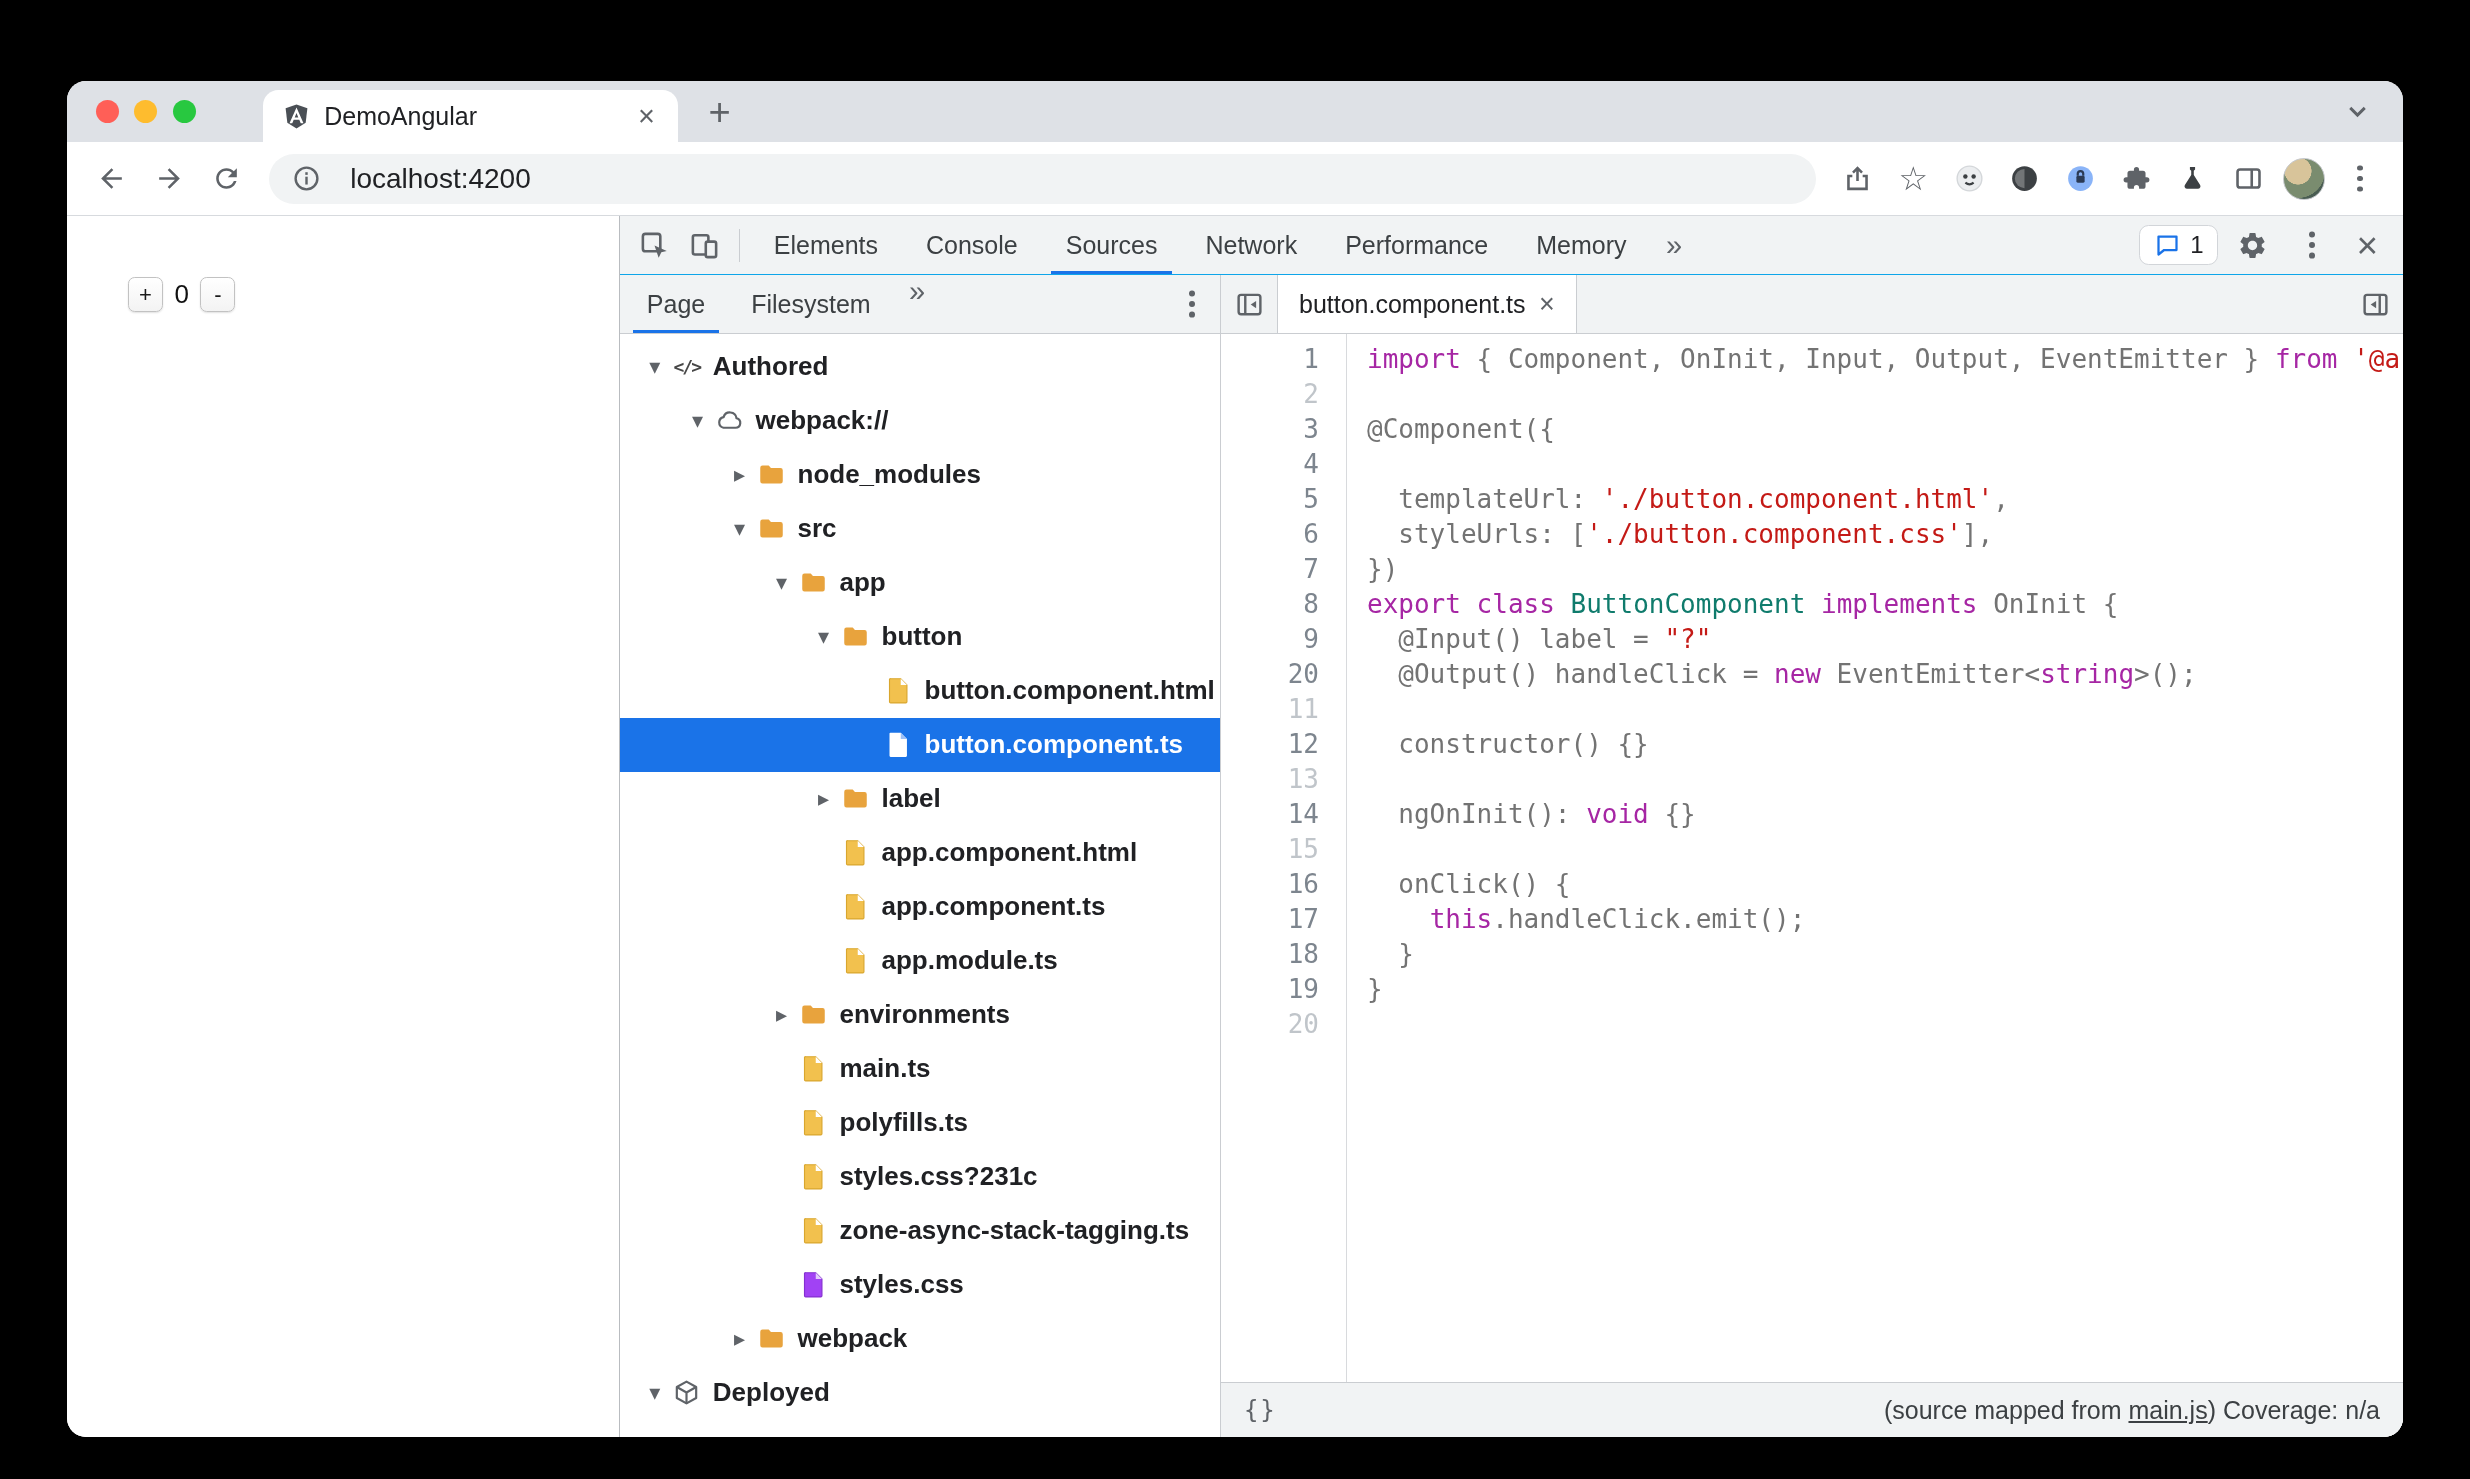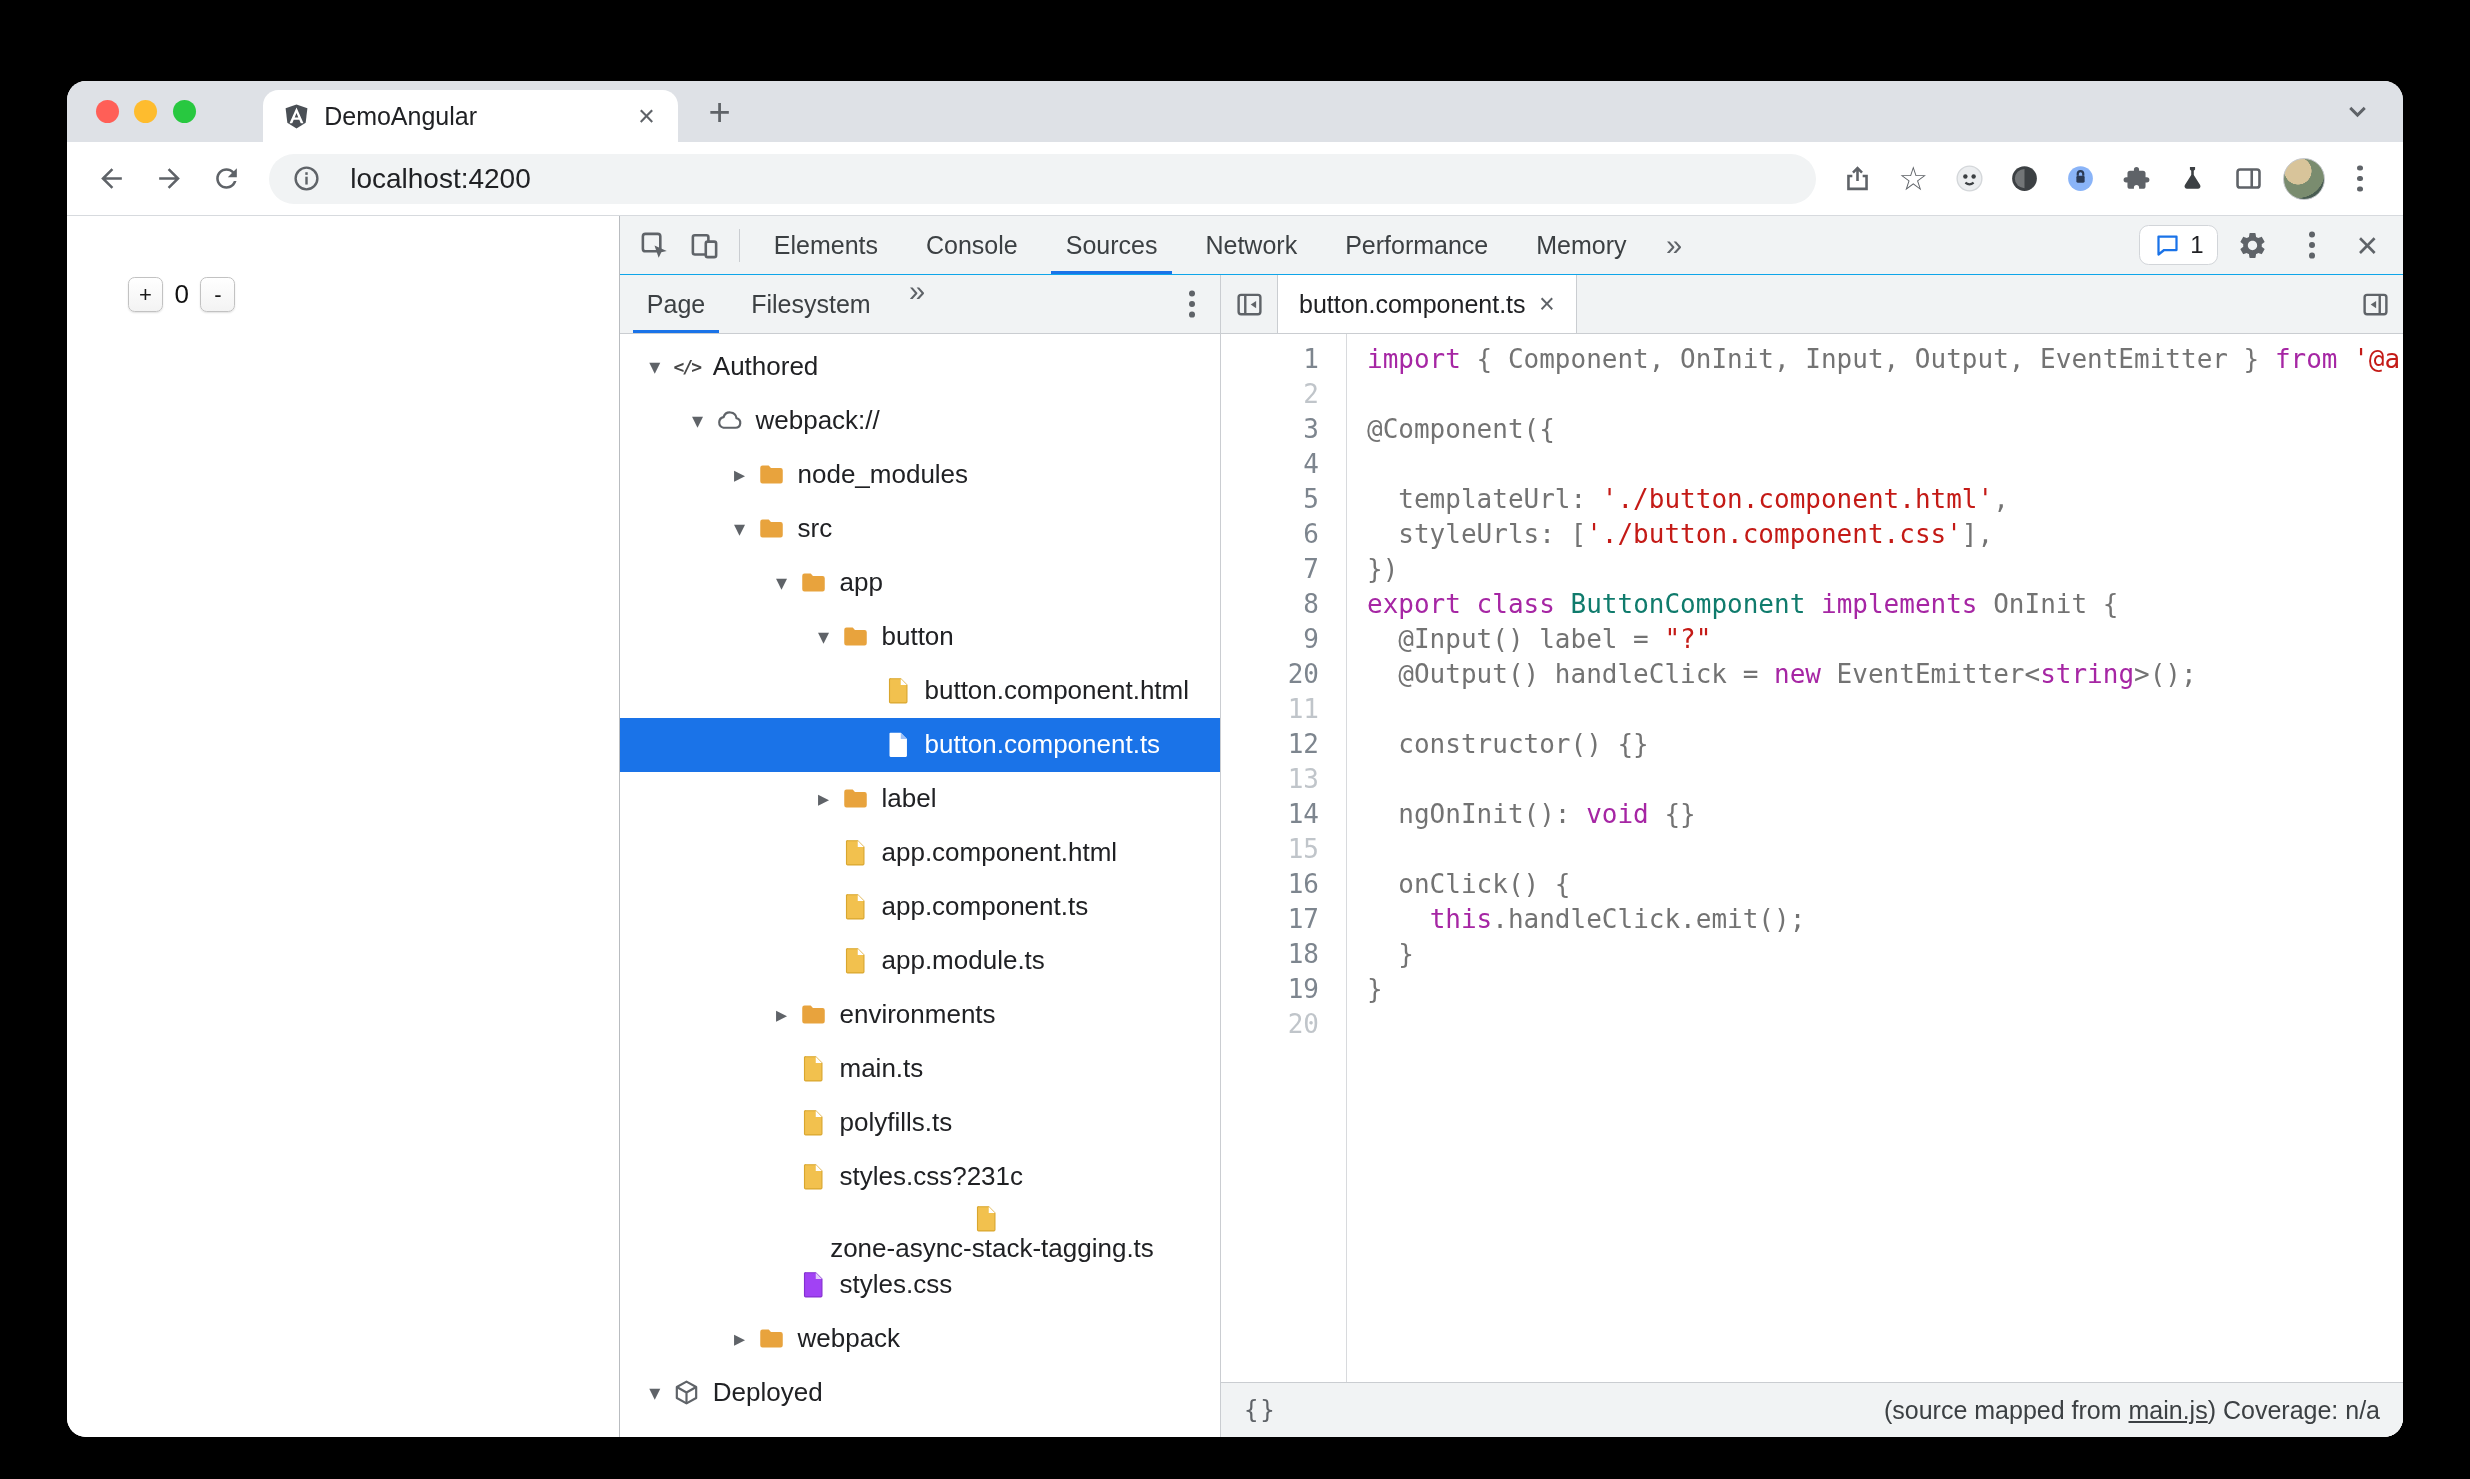--- a/index.html
+++ b/index.html
@@ -54,21 +54,21 @@
   
   .navigator{width:600px;flex:none;border-right:1px solid #cacdd1;display:flex;flex-direction:column;min-width:0;}
   .nav-header{height:58px;flex:none;background:#f1f3f4;border-bottom:1px solid #cacdd1;display:flex;align-items:stretch;padding:0 3.8px;}
   .nav-tab{padding:0 23px;display:flex;align-items:center;font-size:25px;color:#3c4043;position:relative;}
   .nav-tab.active::after{content:"";position:absolute;left:9.6px;right:9.6px;bottom:0;height:2.9px;background:#1a73e8;}
   .nav-kebab{margin-left:auto;display:flex;align-items:center;padding:0 21px;}
   .tree{flex:1;overflow:hidden;padding-top:5.8px;background:#fff;}
   .tree-row{height:54px;display:flex;align-items:center;white-space:nowrap;}
   .tree-row .arrow{width:35px;flex:none;text-align:center;font-size:22px;color:#5f6368;}
   .tree-row .ticon{width:29px;height:29px;flex:none;margin-right:11.5px;display:flex;align-items:center;justify-content:center;}
-  .tree-row .tlabel{font-size:26px;color:#202124;}
+  .tree-row .tlabel{font-size:26px;color:#202124;font-weight:bold;}
   .tree-row.selected{background:#1a73e8;}
   .tree-row.selected .tlabel{color:#fff;}
   .tree-row.selected .arrow{color:#fff;}
   .codeglyph{font-family:"DejaVu Sans Mono",monospace;font-size:18px;font-weight:bold;color:#474747;letter-spacing:-1.9px;}
 
   
   .editor{flex:1;min-width:0;display:flex;flex-direction:column;}
   .editor-tabrow{height:58px;flex:none;background:#f1f3f4;border-bottom:1px solid #cacdd1;display:flex;align-items:stretch;}
   .panel-btn{width:56px;display:flex;align-items:center;justify-content:center;flex:none;}
   .editor-tab{display:flex;align-items:center;gap:13.4px;background:#fff;padding:0 21px;font-size:25px;color:#202124;border-left:1px solid #cacdd1;border-right:1px solid #cacdd1;white-space:nowrap;}
@@ -416,21 +416,21 @@
                 <div class="tree-row" style="padding-left: 144px;">
                   <span class="arrow"></span>
                   <span class="ticon">
                     <svg width="25" height="27" viewBox="0 0 20 24">
                       <path fill="#f2c14e" stroke="#d9a62e" stroke-width="1" d="M3 1.5h9l5.5 5.5v15a1 1 0 0 1-1 1H3a1 1 0 0 1-1-1v-20a1 1 0 0 1 1-.5z"></path>
                       <path fill="#ffffff" d="M12 1.5l5.5 5.5H12z"></path>
                     </svg>
                   </span>
                   <span class="tlabel">styles.css?231c</span>
                 </div>
-                <div class="tree-row" style="padding-left: 144px; flex-direction: column;">
+                <div class="tree-row" style="padding-left: 144px;">
                   <span class="arrow"></span>
                   <span class="ticon">
                     <svg width="25" height="27" viewBox="0 0 20 24">
                       <path fill="#f2c14e" stroke="#d9a62e" stroke-width="1" d="M3 1.5h9l5.5 5.5v15a1 1 0 0 1-1 1H3a1 1 0 0 1-1-1v-20a1 1 0 0 1 1-.5z"></path>
                       <path fill="#ffffff" d="M12 1.5l5.5 5.5H12z"></path>
                     </svg>
                   </span>
                   <span class="tlabel">zone-async-stack-tagging.ts</span>
                 </div>
                 <div class="tree-row" style="padding-left: 144px;">

